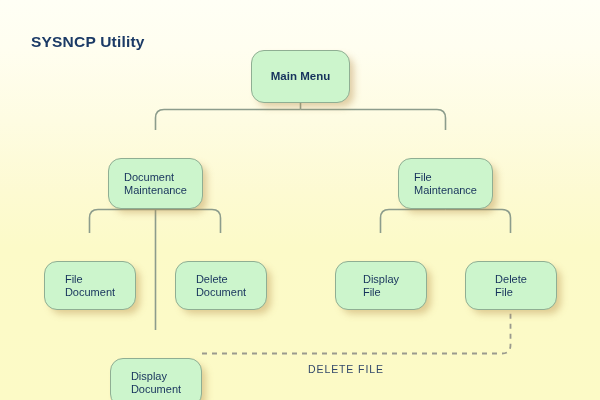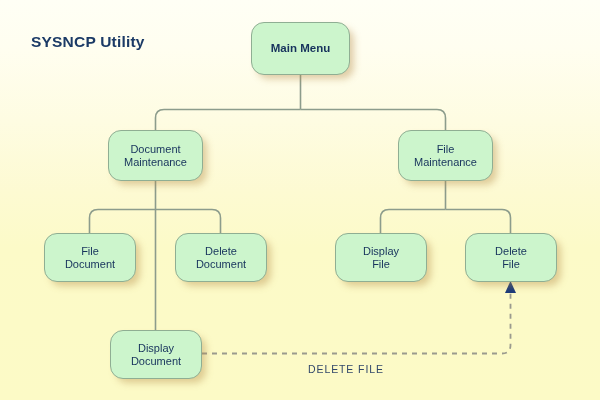--- a/index.html
+++ b/index.html
@@ -34,26 +34,27 @@
   }
   .node {
     position: absolute;
     box-sizing: border-box;
     background: #ccf5cc;
     border: 1px solid #8fae93;
     border-radius: 13px;
     color: #16325c;
     font-size: 11px;
     line-height: 13px;
-    text-align: center;
+    text-align: left;
     display: flex;
     align-items: center;
     justify-content: center;
     box-shadow: 5px 5px 7px -1px rgba(181, 140, 74, 0.42);
     z-index: 5;
+    margin-top: 28px;
   }
   .node span {
     display: block;
     white-space: pre-line;
   }
   .node.bold {
     font-weight: bold;
     font-size: 11.5px;
   }
   #title {

